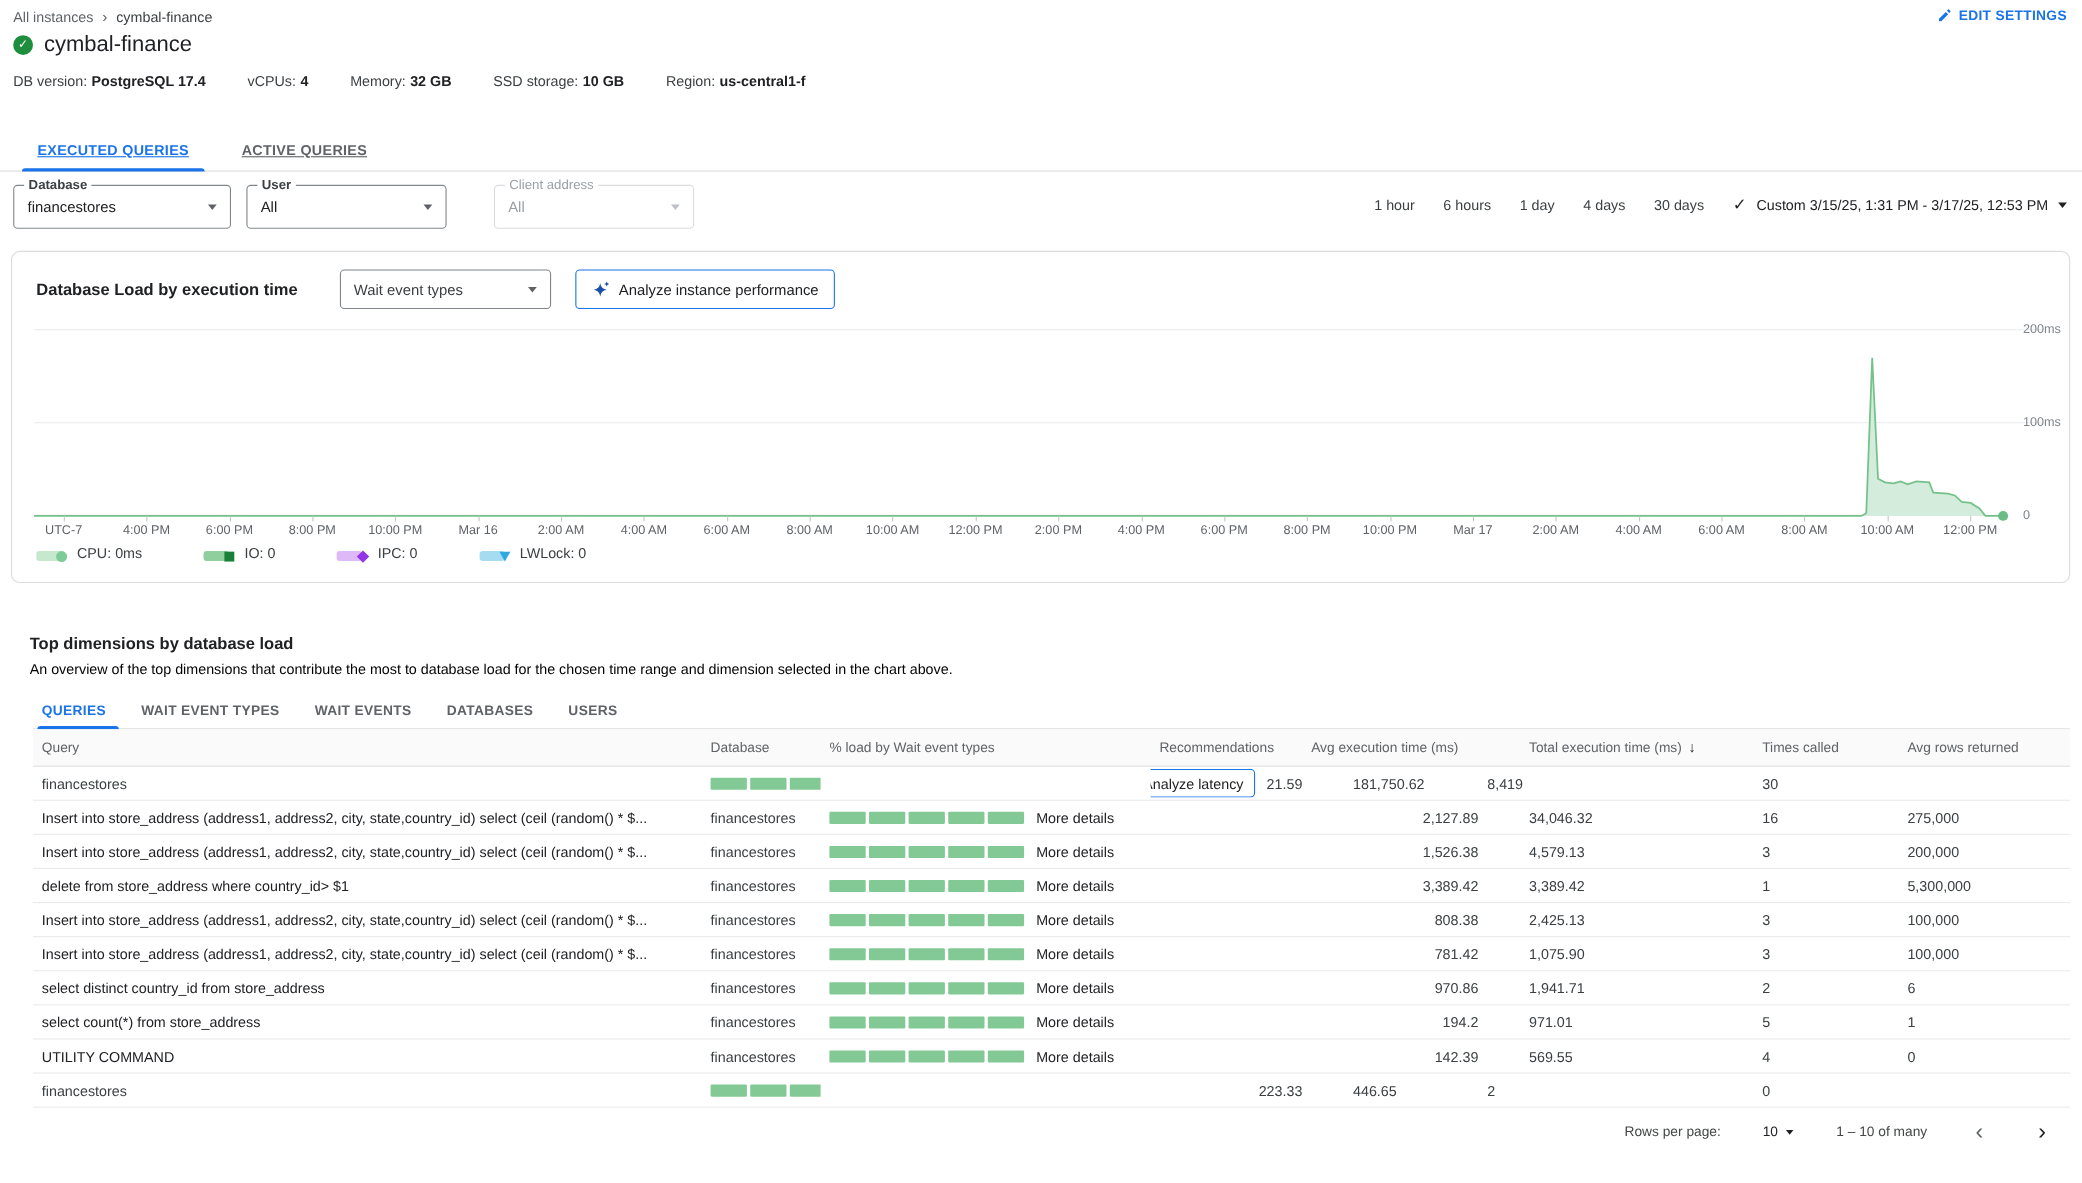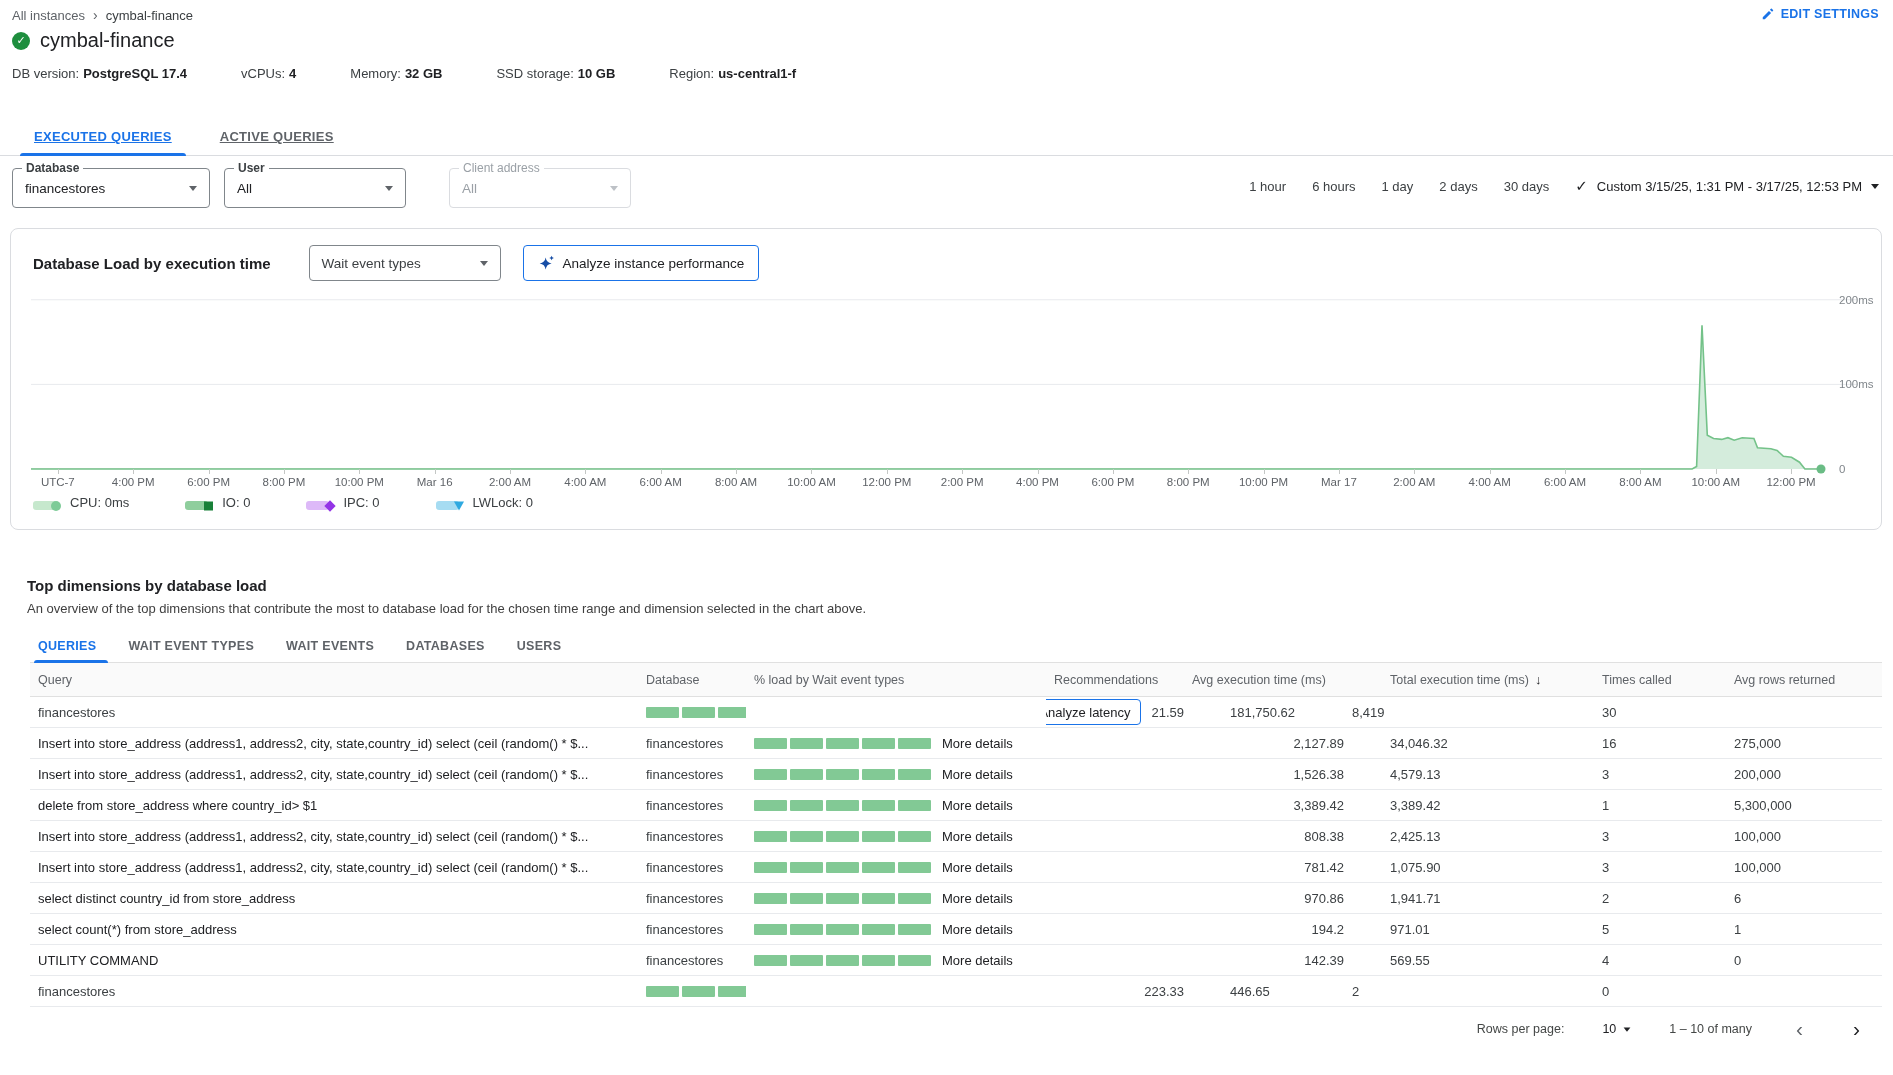--- a/index.html
+++ b/index.html
@@ -16,21 +16,21 @@
   .breadcrumb .crumb-sep { font-size:14px; color:#5f6368; }
   .breadcrumb .crumb-current { color:#3c4043; }
   .edit-settings { top:7px; right:14px; display:flex; align-items:center; gap:6px;
     color:#1a73e8; font-size:12.5px; font-weight:bold; letter-spacing:.3px; cursor:pointer; }
 
   
   .title-row { top:29px; left:12px; display:flex; align-items:center; gap:10px; }
   .ok-badge { width:18px; height:18px; border-radius:50%; background:#1e8e3e; color:#fff;
     display:flex; align-items:center; justify-content:center; font-size:11px; font-weight:bold; }
   .page-title { font-size:20px; font-weight:500; color:#202124; }
-  .meta-row { top:66px; left:12px; display:flex; gap:54px; font-size:13px; color:#3c4043; }
+  .meta-row { top:66px; left:12px; display:flex; gap:38px; font-size:13px; color:#3c4043; }
   .meta-item b { color:#202124; margin-left:4px; font-weight:bold; }
 
   
   .main-tabs { top:118px; left:0; right:0; height:38px; border-bottom:1px solid #dadce0; display:flex; padding-left:10px; }
   .main-tab { padding:0 24px; display:flex; align-items:center; font-size:13px; letter-spacing:.3px;
     font-weight:bold; color:#5f6368; position:relative; cursor:pointer;text-decoration:underline; }
   .main-tab.active { color:#1a73e8; }
   .main-tab.active::after { content:""; position:absolute; left:10px; right:10px; bottom:-1px; height:3px;
     background:#1a73e8; border-radius:3px 3px 0 0; }
 
@@ -76,21 +76,21 @@
   .legend-pill { position:relative; width:23px; height:9px; border-radius:3px; margin-right:14px; }
   .legend-marker { position:absolute; right:-5px; top:50%; transform:translateY(-50%); }
   .lm-circle { width:10px; height:10px; border-radius:50%; }
   .lm-square { width:9px; height:9px; }
   .lm-diamond { width:8px; height:8px; transform:translateY(-50%) rotate(45deg); }
   .lm-triangle { width:0; height:0; border-left:5.5px solid transparent; border-right:5.5px solid transparent; border-top:9px solid #2fa9e0; }
   .legend-label { font-size:13px; color:#3c4043; }
 
   
   .td-title { top:577px; left:27px; font-size:15px; font-weight:bold; color:#202124; }
-  .td-subtitle { top:601px; left:27px; font-size:13px; color:#404040; }
+  .td-subtitle { top:601px; left:27px; font-size:13px; color:#000000; }
   .dim-tabs { top:630px; left:30px; right:11px; height:33px; border-bottom:1px solid #e0e0e0; display:flex; }
   .dim-tab { padding:0 16px; display:flex; align-items:center; font-size:12.5px; font-weight:bold; letter-spacing:.3px;
     color:#5f6368; position:relative; cursor:pointer; }
   .dim-tab:first-child { padding-left:8px; }
   .dim-tab.active { color:#1a73e8; }
   .dim-tab.active::after { content:""; position:absolute; left:4px; right:4px; bottom:-1px; height:3px;
     background:#1a73e8; border-radius:3px 3px 0 0; }
 
   
   .qtable { top:663px; left:30px; width:1852px; }
@@ -173,21 +173,21 @@
      <span class="flabel">Client address</span>
      <span class="fvalue">All</span>
      <span class="caret"></span>
    </div>
   </div>
 
 <div class="abs time-range" id="time-range">
     <span class="time-opt">1 hour</span>
     <span class="time-opt">6 hours</span>
     <span class="time-opt">1 day</span>
-    <span class="time-opt">2 days</span>
+    <span class="time-opt">4 days</span>
     <span class="time-opt">30 days</span>
     <span class="time-custom">
      <span class="check">✓</span>
      <span>Custom 3/15/25, 1:31 PM - 3/17/25, 12:53 PM</span>
      <span class="caret"></span>
    </span>
   </div>
 
 <div class="abs chart-card">
   <div class="card-header">

